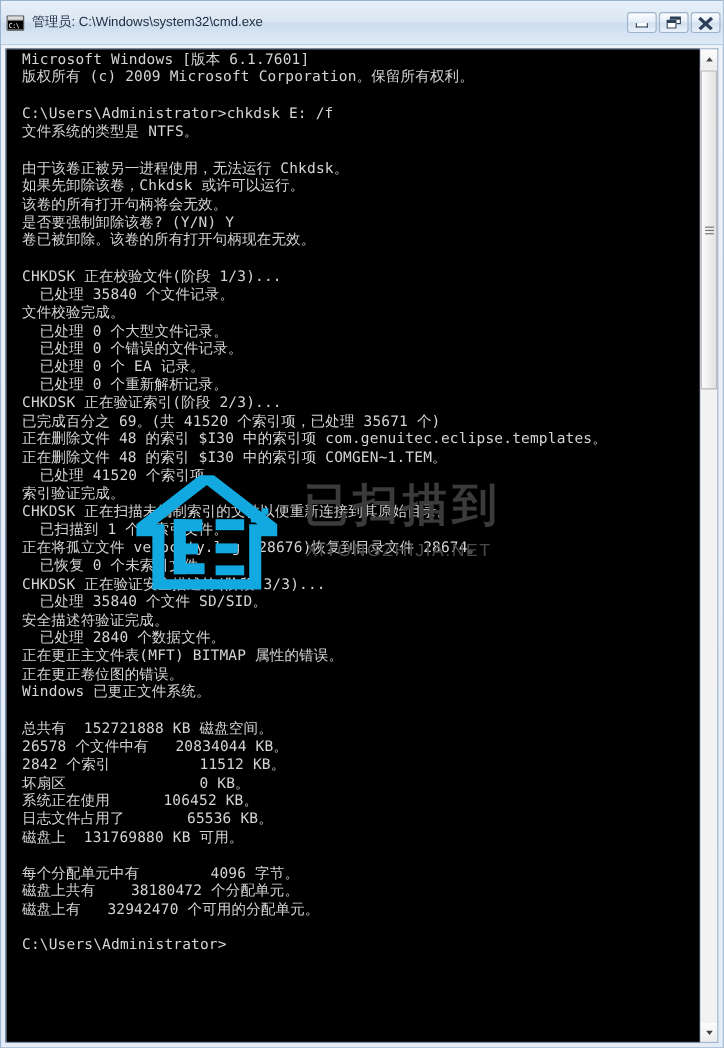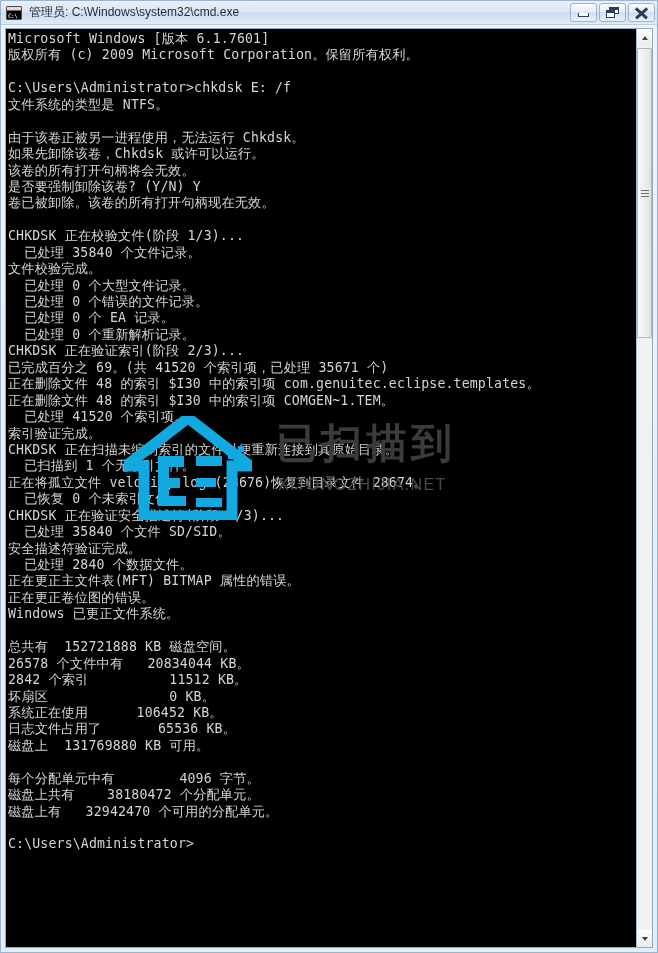--- a/index.html
+++ b/index.html
@@ -22,21 +22,21 @@
     height: 953px;
     box-sizing: border-box;
     background: linear-gradient(to bottom, #eef3fa 0%, #e3ecf7 100%);
     border: 1px solid #9bb4d0;
     display: flex;
     flex-direction: column;
   }
 
   
   .titlebar {
-    height: 24px;
+    height: 40px;
     min-height: 24px;
     box-sizing: border-box;
     display: flex;
     align-items: center;
     padding: 0 2px 0 5px;
     background: linear-gradient(to bottom, #e8f0f9 0%, #dae6f3 48%, #cddcee 52%, #dfeaf6 100%);
     border-bottom: 1px solid #b9cce0;
     position: relative;
   }
   .cmd-icon {
@@ -174,20 +174,21 @@
   }
   .term {
     font-family: "DejaVu Sans Mono", "Liberation Mono", monospace;
     font-size: 13.2px;
     line-height: 16.45px;
     color: #d4d4d4;
     white-space: pre;
     letter-spacing: 0.15px;
     position: relative;
     z-index: 2;
+    margin-left: 12px;
   }
   .term .ln { display: block; height: 16.45px; }
 
   
   .watermark {
     position: absolute;
     left: 118px;
     top: 385px;
     width: 400px;
     height: 115px;

